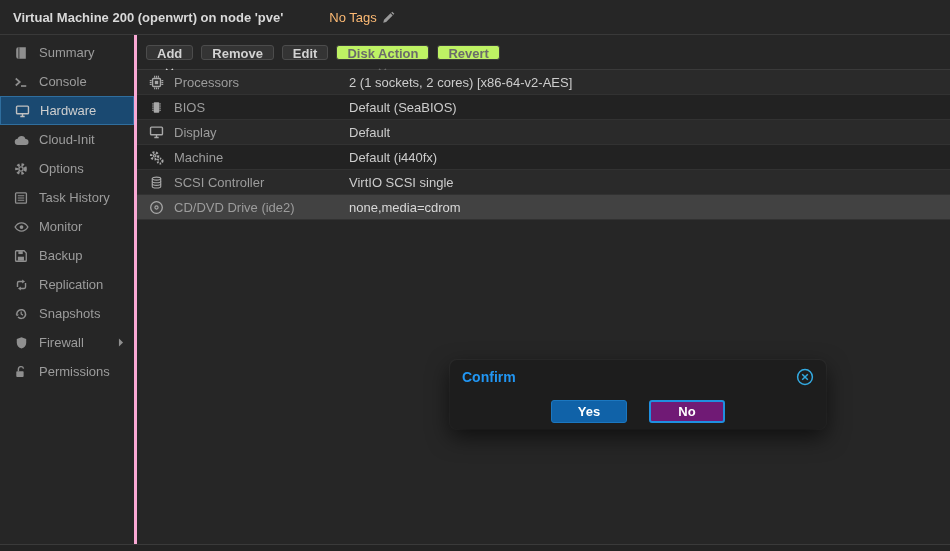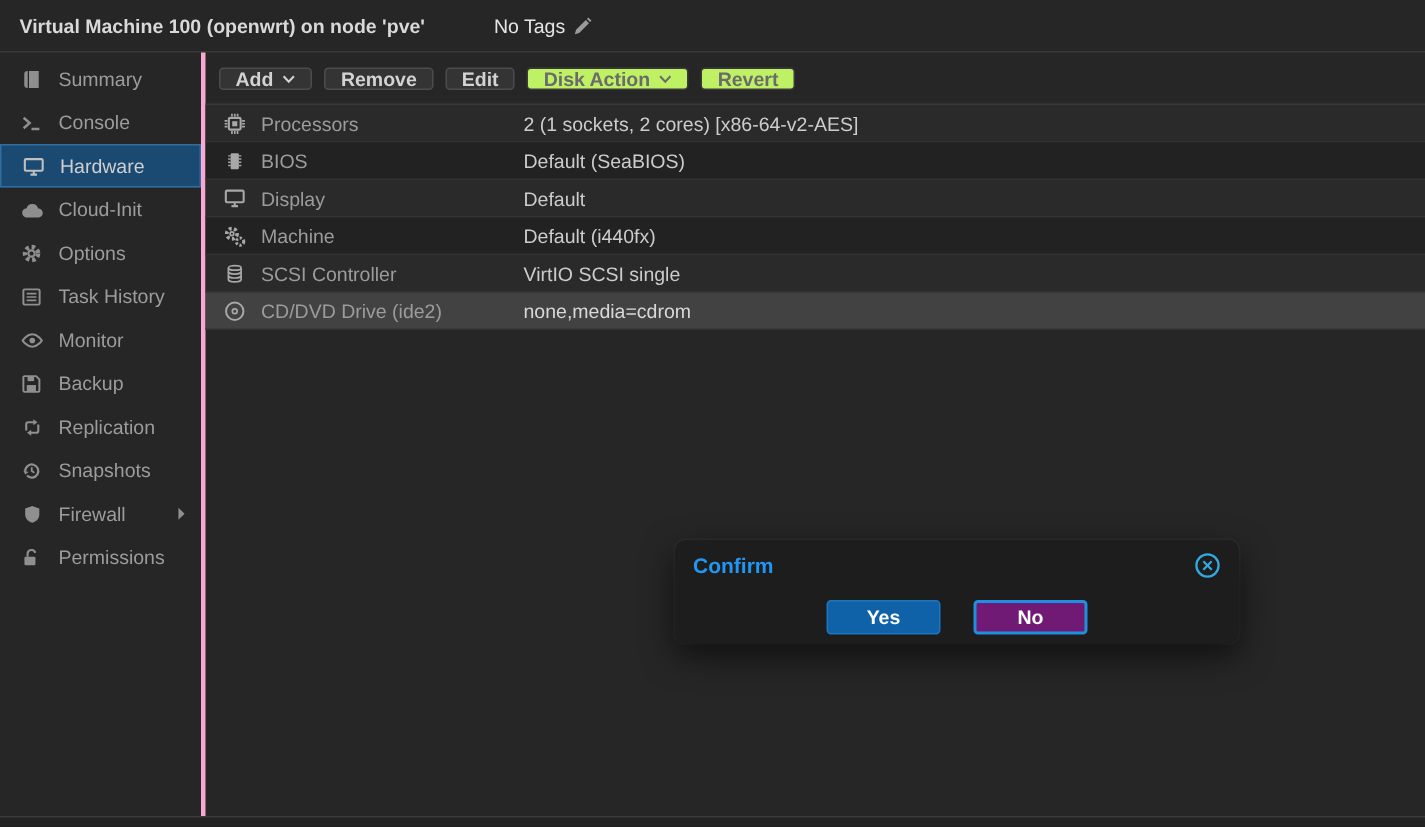--- a/index.html
+++ b/index.html
@@ -18,21 +18,21 @@
   .vm-header{
     height:35px;flex:0 0 35px;
     display:flex;align-items:center;
     padding-left:13px;
     background:#262626;
     border-bottom:1px solid #393939;
   }
   .vm-title{font-weight:bold;color:#d9d9d9;}
   .tags-control{
     margin-left:46px;display:flex;align-items:center;gap:5px;
-    color:#e5e5e5;cursor:pointer;
+    color:#fdba74;cursor:pointer;
   }
   .tags-control .icon{color:#9a9a9a;display:inline-flex;}
   
   .main{flex:1 1 auto;display:flex;min-height:0;}
   .sidebar{
     width:137px;flex:0 0 137px;
     border-right:3px solid #f9a8d4;
     padding-top:3px;
   }
   .side-item{
@@ -56,20 +56,21 @@
     padding-left:9px;
     border-bottom:1px solid #3a3a3a;
   }
   .tb-btn{
     display:inline-flex;align-items:center;gap:6px;
     height:15px;padding:0 10px;
     background:#343434;border:1px solid #4c4c4c;border-radius:3px;
     color:#d3d3d3;font-weight:bold;font-size:13px;
     font-family:"Liberation Sans",sans-serif;
     cursor:pointer;
+    flex-direction:column;
   }
   .tb-btn.disabled{color:#6b6b6b;background:#bef264;border-color:#3b3b3b;cursor:default;}
   .tb-btn .caret{display:inline-flex;margin-top:1px;}
   
   .hw-table{flex:1 1 auto;}
   .hw-row{
     height:25px;display:flex;align-items:center;
     padding-left:9px;
     border-bottom:1px solid #323232;
     cursor:pointer;
@@ -116,21 +117,21 @@
   .dlg-btn.primary{background:var(--primary-button-bg,#1062a8);border:1px solid #1b77c0;}
   .dlg-btn.secondary{background:#701a75;border:2px solid #1f8fe0;}
   svg{display:block;}
 </style>
 </head>
 <body>
 
 <div class="app">
 
   <header class="vm-header">
-    <span class="vm-title">Virtual Machine 100 (openwrt) on node 'pve'</span>
+    <span class="vm-title">Virtual Machine 200 (openwrt) on node 'pve'</span>
     <span class="tags-control">
       <span>No Tags</span>
       <span class="icon">
           <svg width="13" height="13" viewBox="0 0 16 16" fill="currentColor">
             <path d="M1.5 14.5l1-3.6 8-8 2.6 2.6-8 8zM11.4 2l2.6 2.6 1.2-1.2L12.6.8z"></path>
           </svg>
         </span>
     </span>
   </header>
 

